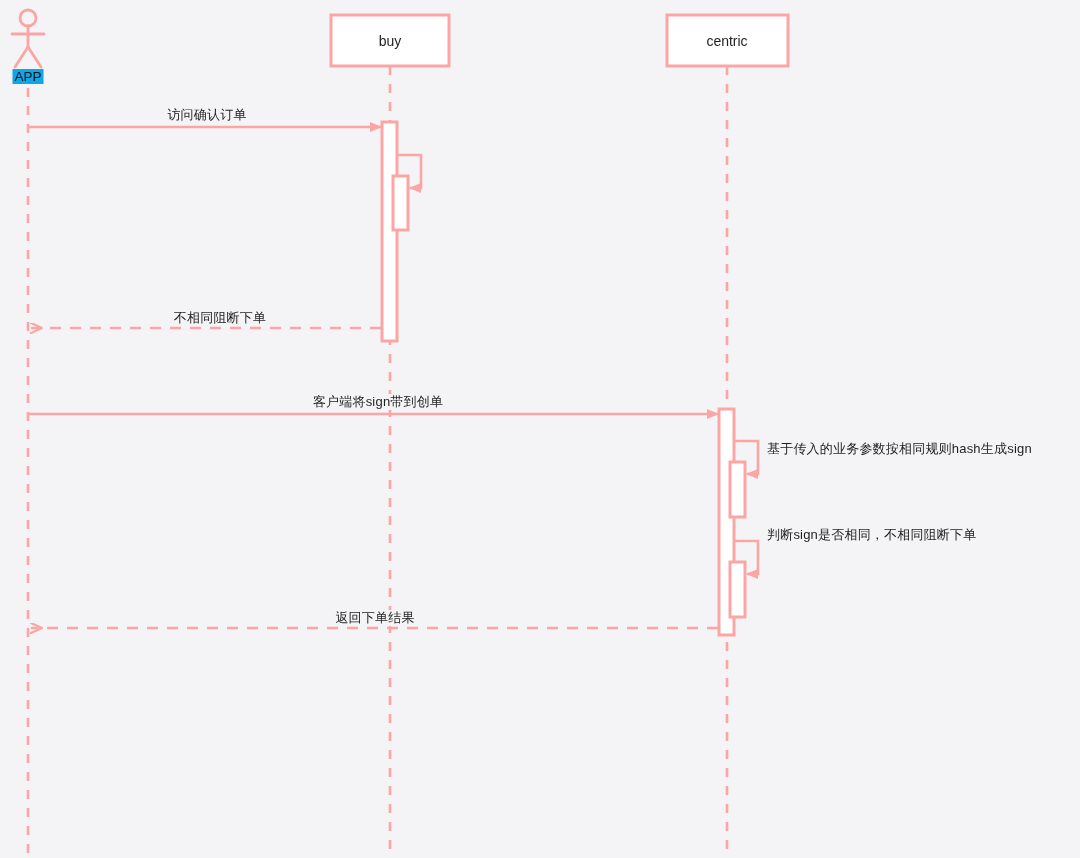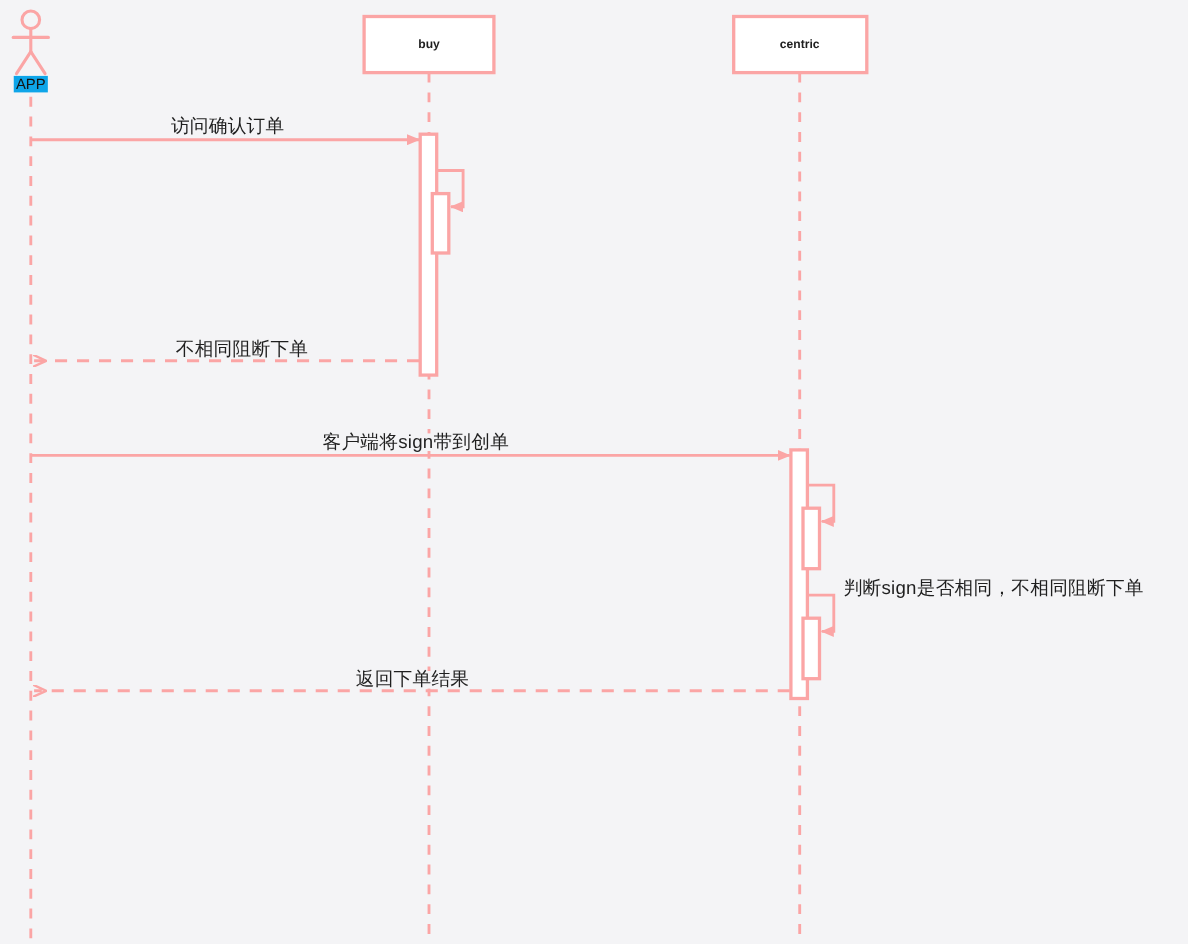--- a/index.html
+++ b/index.html
@@ -7,46 +7,45 @@
     width:1080px;height:858px;
     background:#f4f4f6;
     font-family:"Liberation Sans","DejaVu Sans",sans-serif;
     overflow:hidden;
     position:relative;
   }
   #stage{position:absolute;left:0;top:0;width:1080px;height:858px;}
   svg#diagram{position:absolute;left:0;top:0;}
   .msg-label{
     position:absolute;
-    font-size:17px;
+    font-size:13px;
     color:#1f1f1f;
     background:#f4f4f6;
     white-space:nowrap;
     line-height:16px;
     padding:0 3px;
     letter-spacing:0.2px;
     text-align:right;
   }
   .centered{transform:translateX(-50%);}
   .actor-label{
     position:absolute;
     font-size:13.5px;
     color:#141414;
     background:#0ea5e9;
     white-space:nowrap;
     padding:0 2px;
     transform:translateX(-50%);
   }
   .box-label{
     position:absolute;
-    font-size:11px;
+    font-size:14px;
     color:#1f1f1f;
     white-space:nowrap;
     transform:translate(-50%,-50%);
-    font-weight:bold;
   }
 </style>
 </head>
 <body>
 
 <div id="stage">
   <svg id="diagram" width="1080" height="858">
     <defs>
       <marker id="arrowSolid" markerWidth="12" markerHeight="10" refX="11" refY="5" orient="auto" markerUnits="userSpaceOnUse">
         <path d="M0,0 L12,5 L0,10 Z" fill="#fba5a5"></path>
@@ -112,17 +111,18 @@
 
   <div class="box-label" style="left:727px;top:41px;">centric</div>
 
   <div class="msg-label centered" style="left:207px;top:107px;">访问确认订单</div>
 
 
   <div class="msg-label centered" style="left:220px;top:310px;">不相同阻断下单</div>
 
   <div class="msg-label centered" style="left:378px;top:394px;">客户端将sign带到创单</div>
 
+  <div class="msg-label" style="left:764px;top:441px;">基于传入的业务参数按相同规则hash生成sign</div>
 
   <div class="msg-label" style="left:764px;top:527px;">判断sign是否相同，不相同阻断下单</div>
 
   <div class="msg-label centered" style="left:375px;top:610px;">返回下单结果</div>
 </div>
 
 </body></html>

